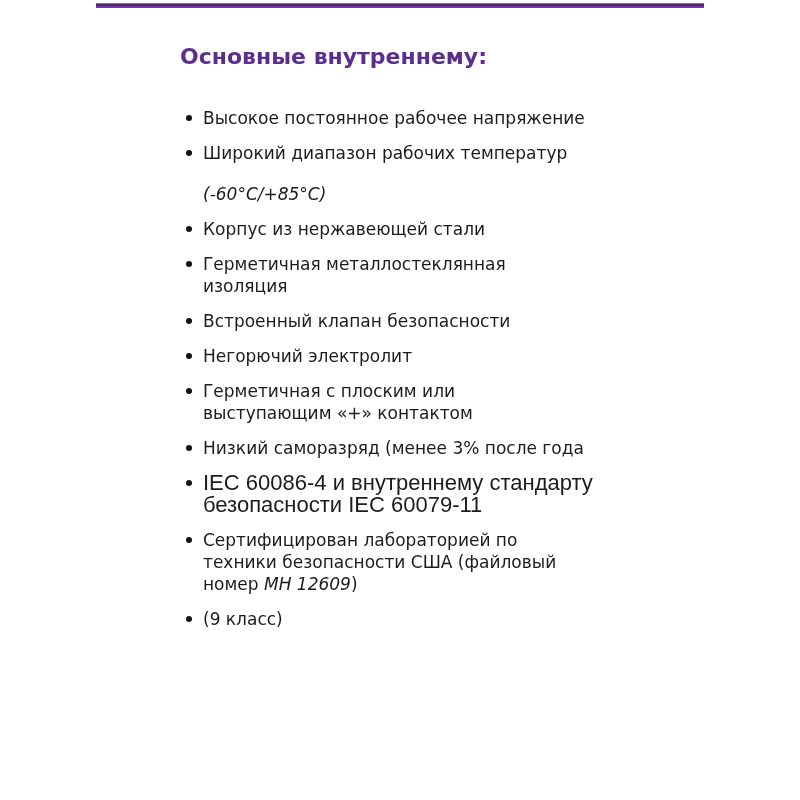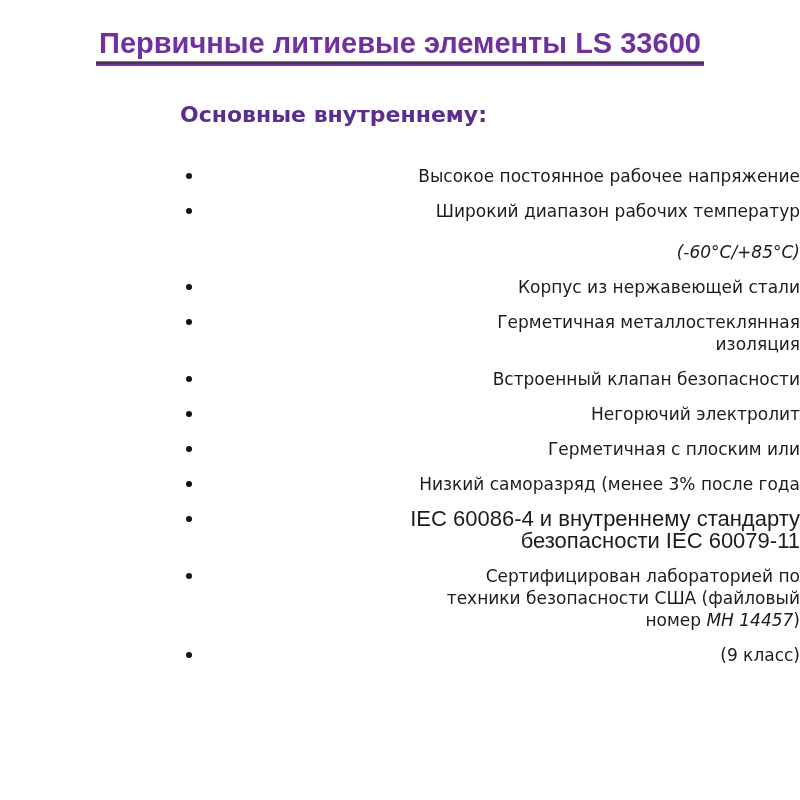--- a/index.html
+++ b/index.html
@@ -53,21 +53,20 @@
     line-height: 26px;
     color: var(--heading-purple);
   }
   ul.bullets {
     list-style: none;
     margin: 37px 0 0 184px;
     padding: 0;
     font-size: 17px;
     line-height: 22px;
     color: var(--body-text);
-    text-align: right;
   }
   ul.bullets li {
     position: relative;
     padding-left: 19px;
     margin-bottom: 13px;
   }
   ul.bullets li::before {
     content: "";
     position: absolute;
     left: 2px;
@@ -82,21 +81,20 @@
   .line.alt {
     font-family: "Liberation Sans", sans-serif;
     font-size: 22px;
   }
   .italic { font-style: italic; }
 </style>
 </head>
 <body>
 
 <div class="slide">
-  <h1 class="slide-title">Первичные литиевые элементы LS 33600</h1>
   <div class="title-rule"></div>
   <h2 class="section-heading">Основные внутреннему:</h2>
   <ul class="bullets" id="advantages-list">
       <li>
         <div class="line"><span>Высокое постоянное рабочее напряжение</span></div>
       </li>
       <li>
         <div class="line"><span>Широкий диапазон рабочих температур</span></div>
         <div class="line spaced"><span class="italic">(-60°C/+85°C)</span></div>
       </li>
@@ -108,30 +106,31 @@
         <div class="line"><span>изоляция</span></div>
       </li>
       <li>
         <div class="line"><span>Встроенный клапан безопасности</span></div>
       </li>
       <li>
         <div class="line"><span>Негорючий электролит</span></div>
       </li>
       <li>
         <div class="line"><span>Герметичная с плоским или</span></div>
+        <div class="line"><span>выступающим «+» контактом</span></div>
       </li>
       <li>
         <div class="line"><span>Низкий саморазряд (менее 3% после года</span></div>
       </li>
       <li>
         <div class="line alt"><span>IEC 60086-4 и внутреннему стандарту</span></div>
         <div class="line alt"><span>безопасности IEC 60079-11</span></div>
       </li>
       <li>
         <div class="line"><span>Сертифицирован лабораторией по</span></div>
         <div class="line"><span>техники безопасности США (файловый</span></div>
-        <div class="line"><span>номер </span><span class="italic">МН 14457</span><span>)</span></div>
+        <div class="line"><span>номер </span><span class="italic">МН 12609</span><span>)</span></div>
       </li>
       <li>
         <div class="line"><span>(9 класс)</span></div>
       </li>
     </ul>
 </div>
 
 </body></html>

